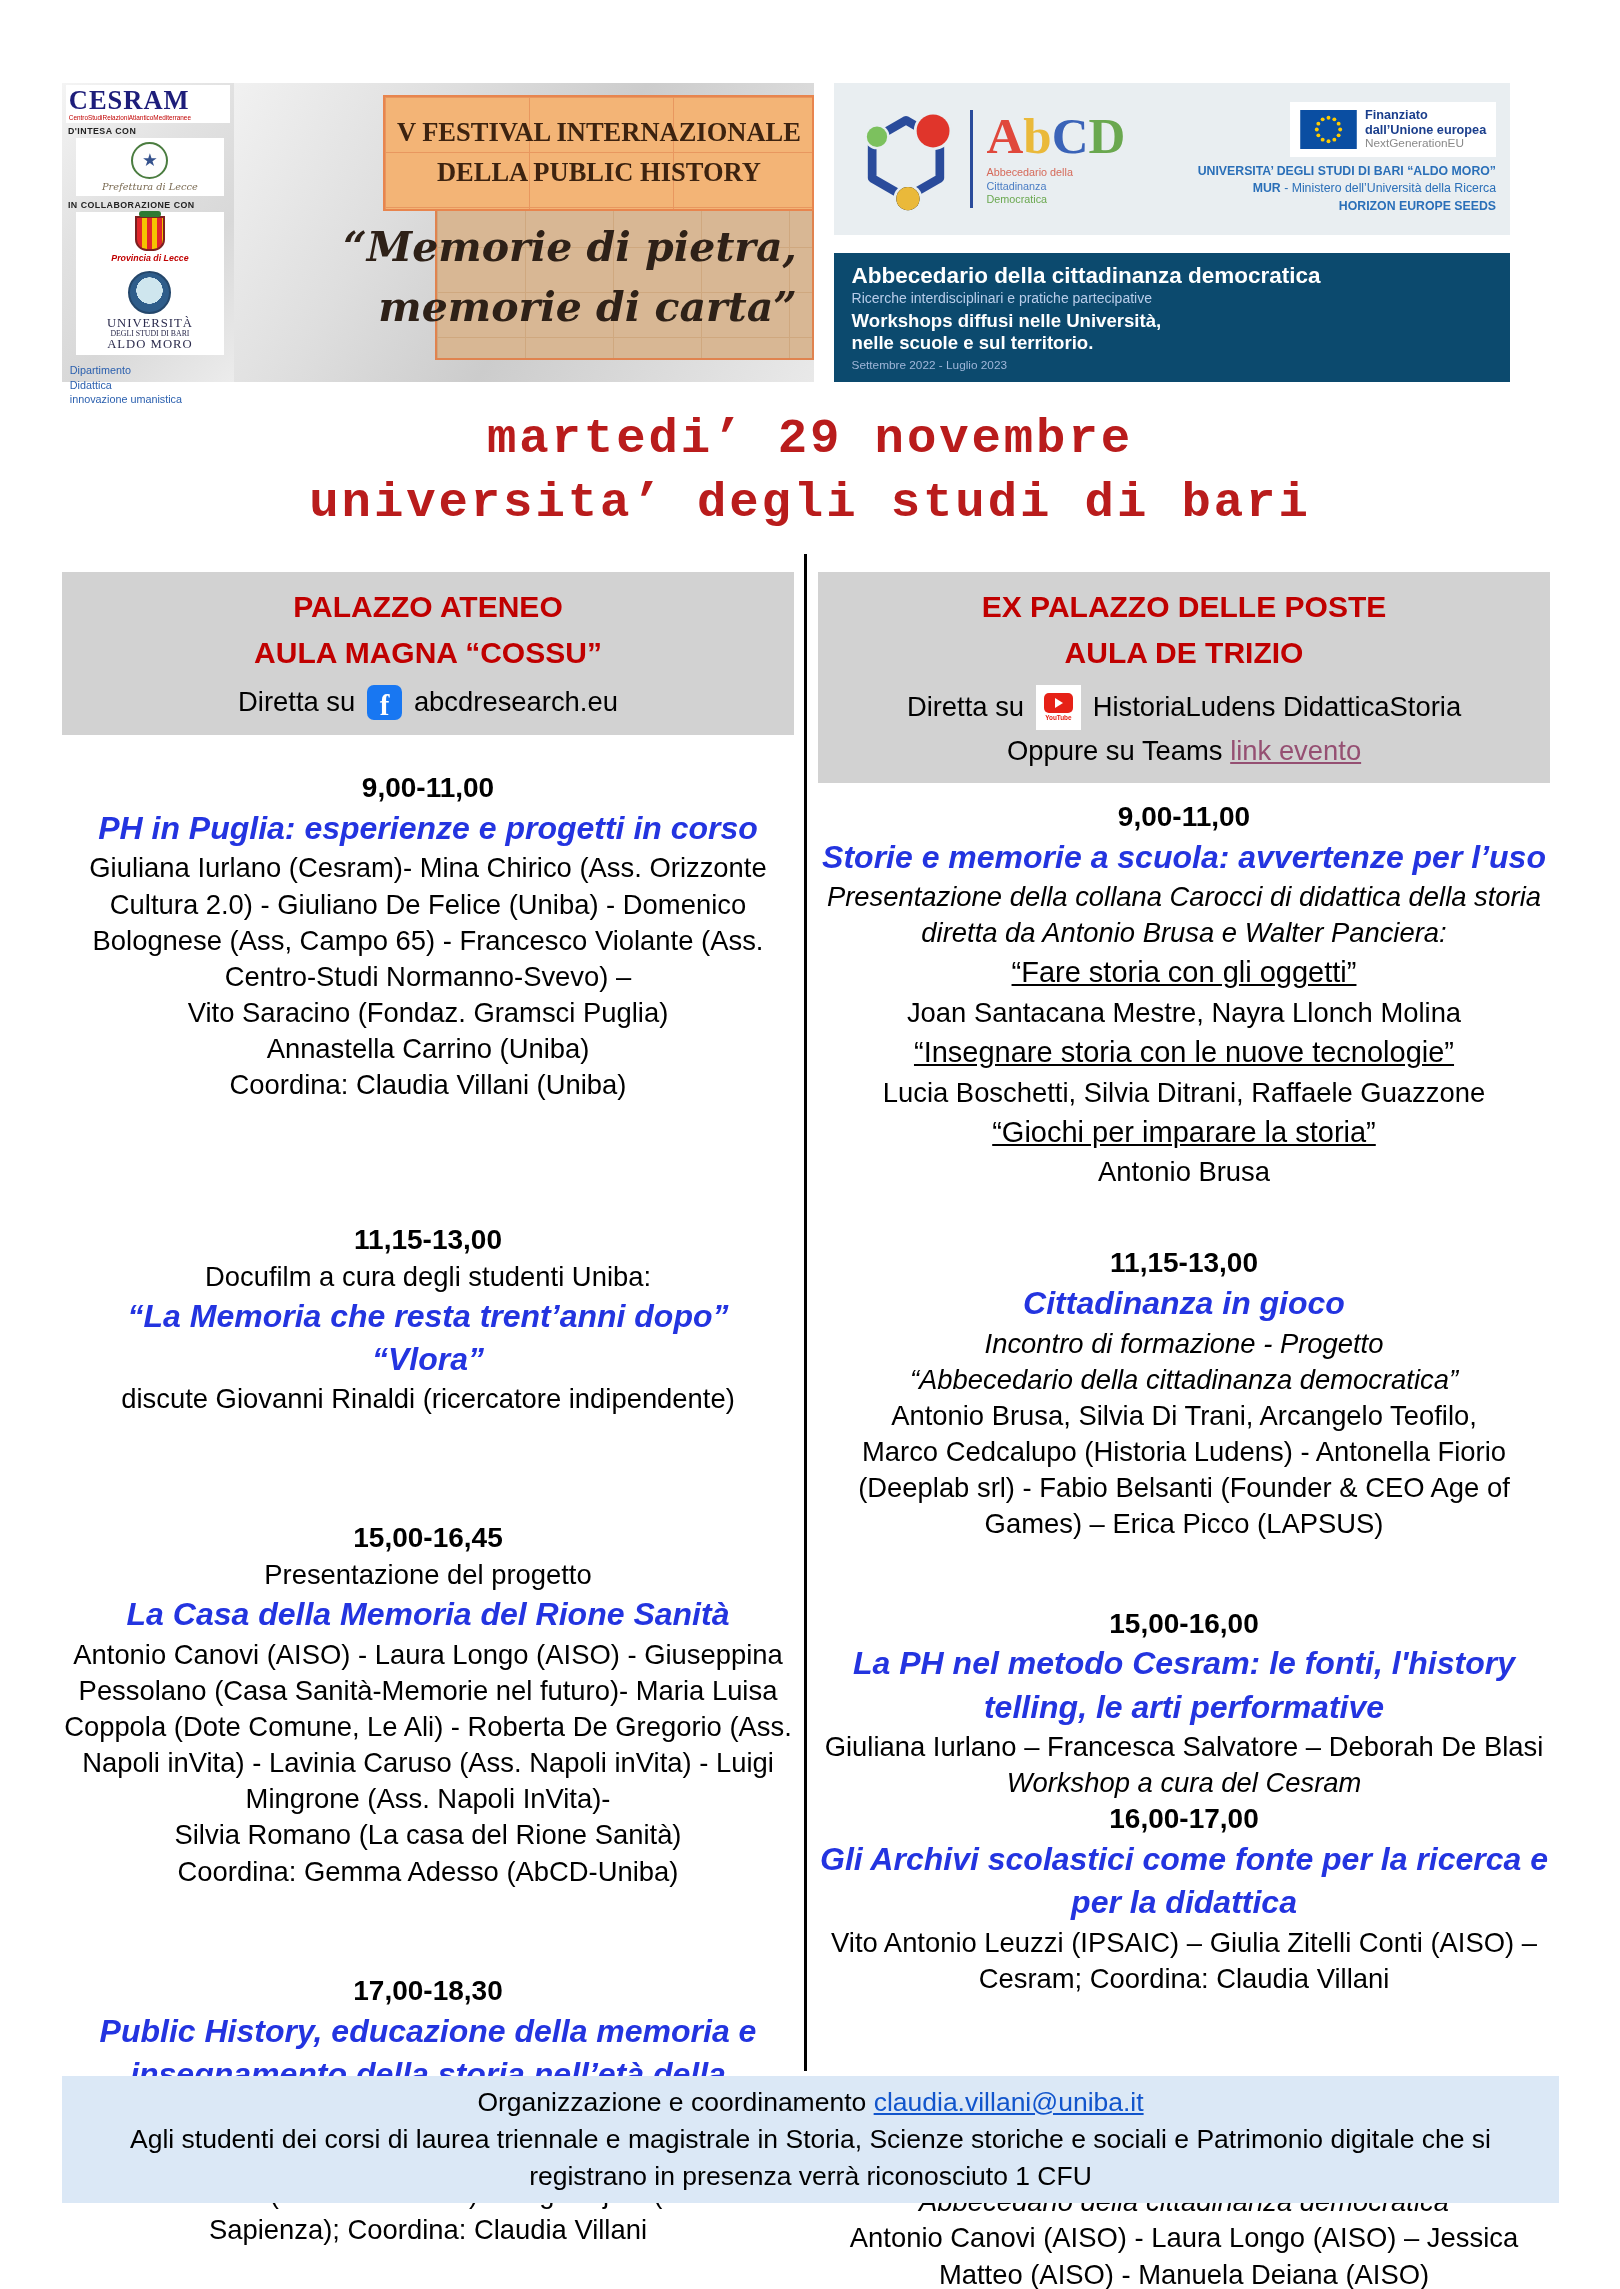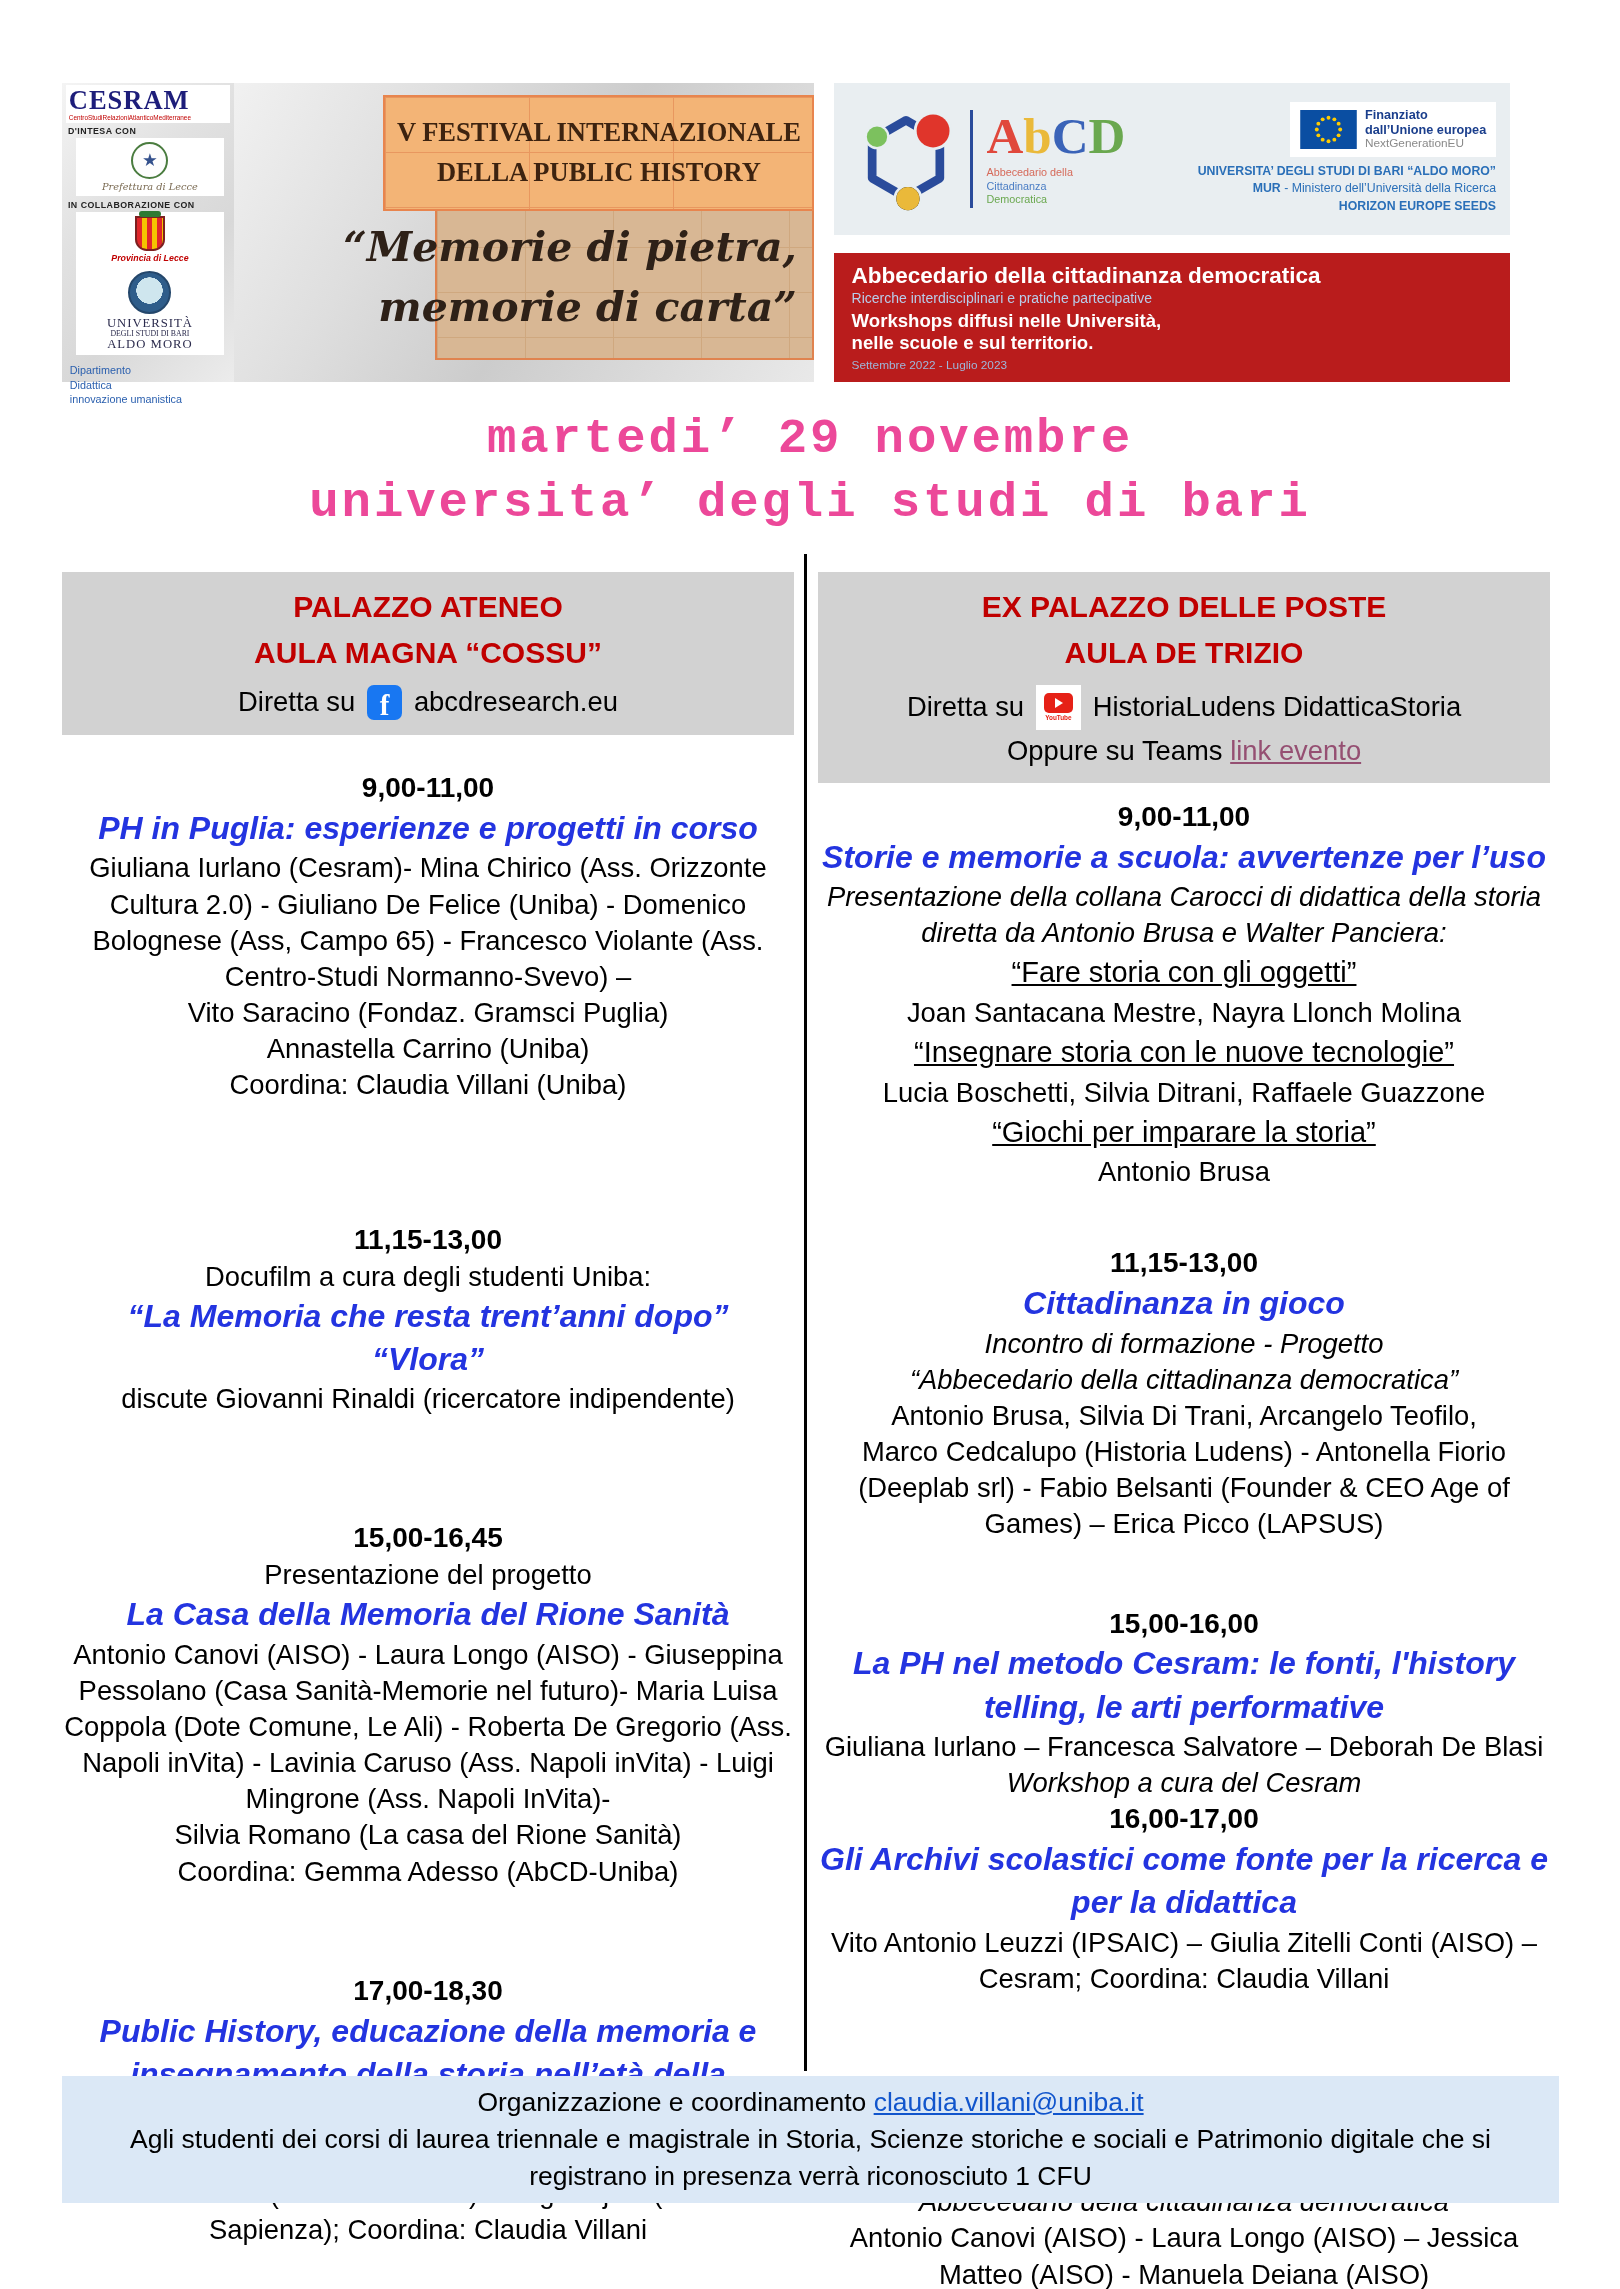--- a/index.html
+++ b/index.html
@@ -52,29 +52,29 @@
   .abcd-sub{font-size:10.8px;line-height:1.25;margin-top:3.9px;}
   .abcd-sub .s1{color:#d66a5a;} .abcd-sub .s2{color:#4a7dc4;} .abcd-sub .s3{color:#6aa84f;}
   .eu-block{margin-left:auto;display:flex;flex-direction:column;align-items:flex-end;}
   .eu-card{background:#fff;display:flex;align-items:center;gap:7.8px;padding:5.9px 9.8px;}
   .eu-text{font-size:12.7px;line-height:1.15;}
   .eu-text .b{font-weight:bold;color:#1a3e8c;}
   .eu-text .g{color:#8a8a8a;font-size:11.8px;}
   .uni-lines{text-align:right;font-size:12.3px;color:#2a6fb8;line-height:1.45;margin-top:5.9px;font-weight:bold;}
   .uni-lines .mur{font-weight:normal;}
   .uni-lines .mur b{font-weight:bold;}
-  .abcd-banner{height:130px;background:#b91c1c;color:#fff;padding:9.8px 17.6px;box-sizing:border-box;margin-top:17.6px;}
+  .abcd-banner{height:130px;background:#0c4a6e;color:#fff;padding:9.8px 17.6px;box-sizing:border-box;margin-top:17.6px;}
   .abcd-banner .bt{font-weight:bold;font-size:22.5px;}
   .abcd-banner .bs{color:#b9cdea;font-size:14px;margin-top:1px;}
   .abcd-banner .bw{font-weight:bold;font-size:18.6px;line-height:1.2;margin-top:4px;}
   .abcd-banner .bd{color:#9fb6d9;font-size:11.8px;margin-top:3.9px;}
 
   
   .main-title{position:absolute;top:408px;left:0;width:100%;text-align:center;
-              font-family:"Liberation Mono",monospace;font-weight:bold;color:#ec4899;
+              font-family:"Liberation Mono",monospace;font-weight:bold;color:#b91c1c;
               font-size:49px;line-height:1.3;letter-spacing:2.9px;}
 
   
   .divider{position:absolute;top:554px;left:804px;width:2.9px;height:1517px;background:#000;}
   .col{position:absolute;top:572px;text-align:center;}
   .col-left{left:62px;width:732px;}
   .col-right{left:818px;width:732px;}
   .venue-box{background:#d2d2d2;padding:11.8px 0 15.7px;}
   .venue-line{color:#c00000;font-weight:bold;font-size:30px;line-height:1.55;}
   .stream-line{display:flex;align-items:center;justify-content:center;gap:11.8px;font-size:27.4px;color:#000;margin-top:7.8px;}

